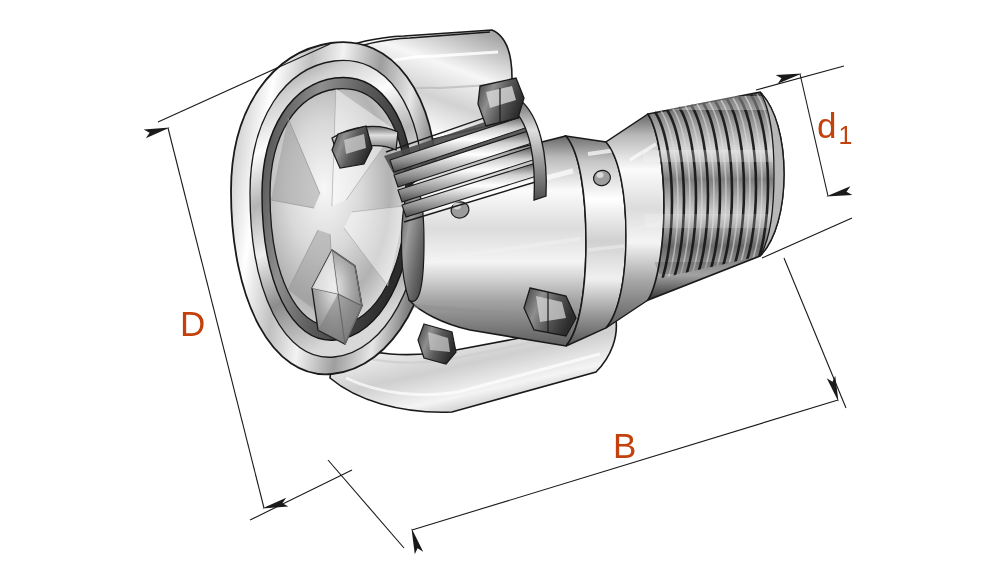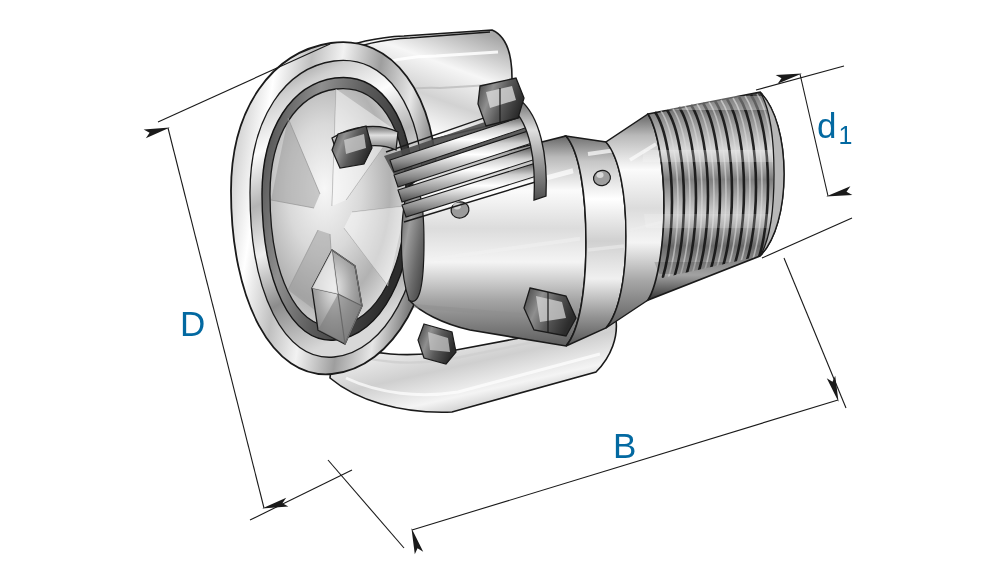--- a/index.html
+++ b/index.html
@@ -18,21 +18,21 @@
     overflow: hidden;
   }
   #stage svg {
     position: absolute;
     left: 0;
     top: 0;
     display: block;
   }
   .dim-label {
     position: absolute;
-    color: #0369a1;
+    color: #c2410c;
     font-family: "Liberation Sans", sans-serif;
     font-weight: 400;
     line-height: 1;
     white-space: nowrap;
     user-select: none;
   }
   #label-D   { left: 180px; top: 306px; font-size: 35px; }
   #label-B   { left: 613px; top: 428px; font-size: 35px; }
   #label-d1  { left: 817px; top: 108px; font-size: 35px; }
   #label-d1 .sub {

